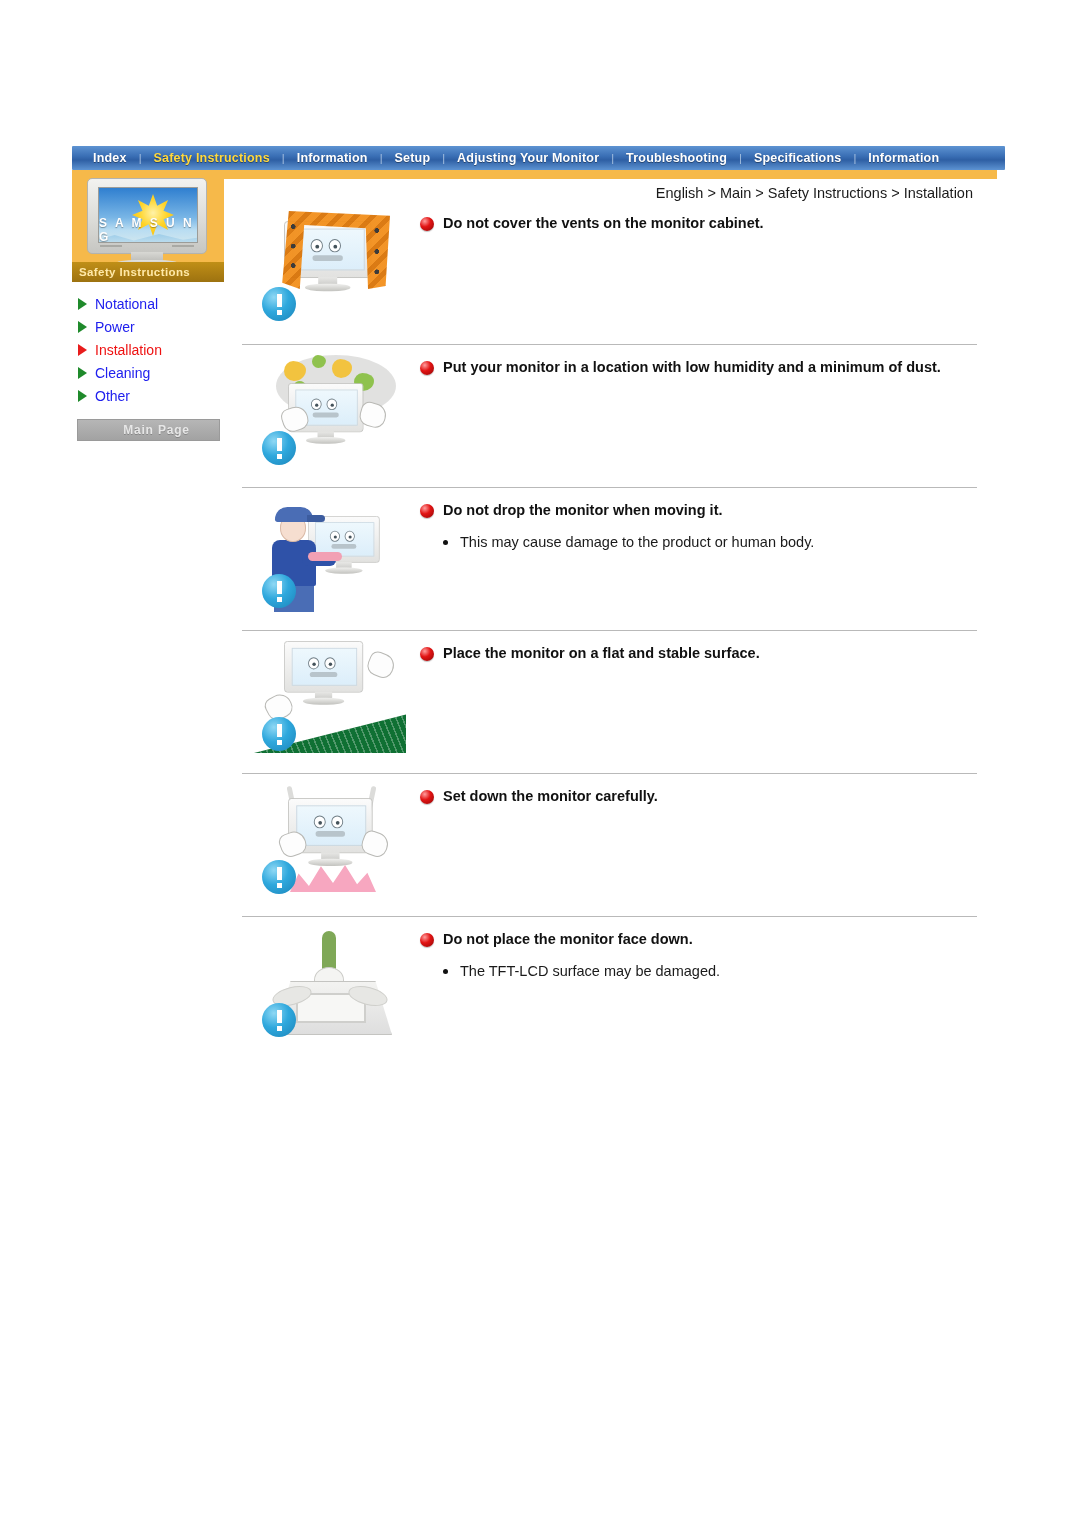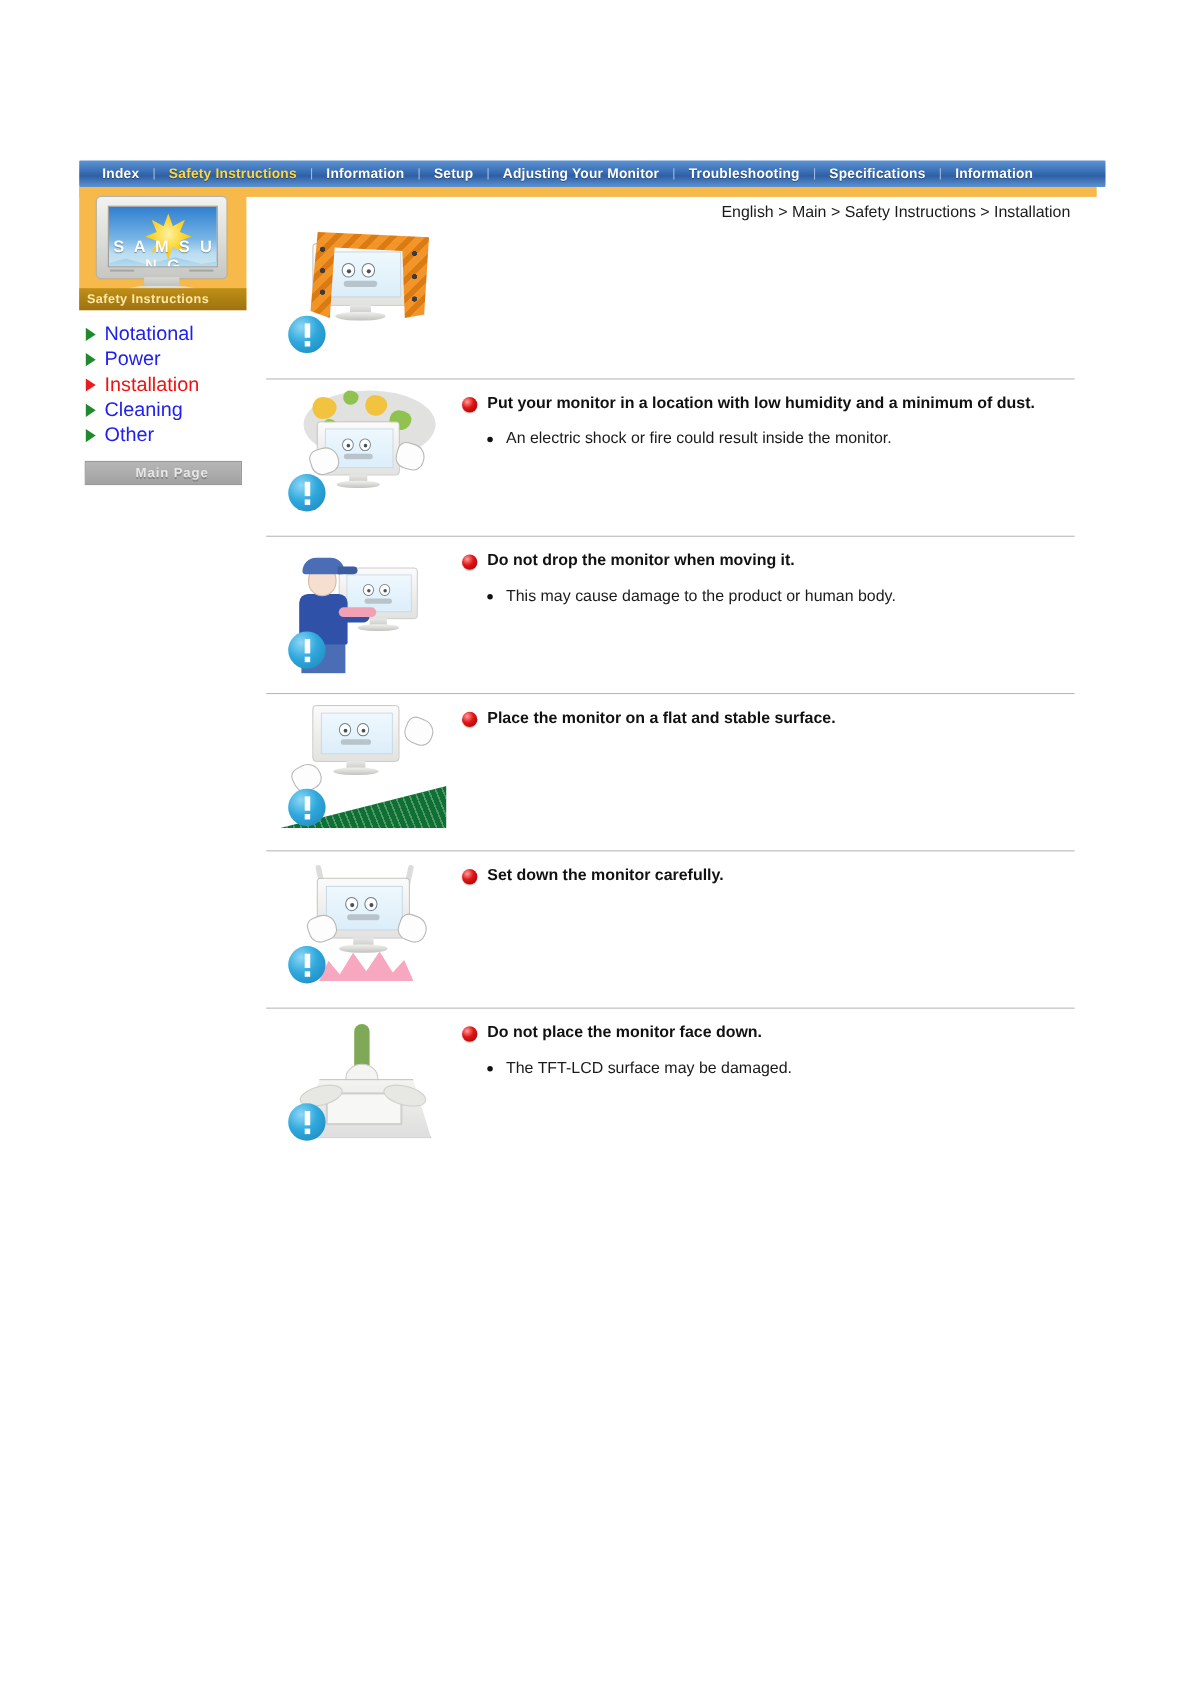--- a/index.html
+++ b/index.html
@@ -98,22 +98,21 @@
     clip-path: polygon(0 60%, 18% 28%, 34% 58%, 55% 22%, 75% 54%, 100% 30%, 100% 100%, 0 100%);
   }
   .mon-star {
     position: absolute; left: 33px; top: 6px;
     width: 42px; height: 42px;
     background: radial-gradient(circle at 50% 45%, #fff2a8 0%, #ffd429 45%, #f5b301 100%);
     clip-path: polygon(50% 0%, 60% 28%, 86% 14%, 75% 40%, 100% 50%, 75% 60%, 86% 86%, 60% 72%, 50% 100%, 40% 72%, 14% 86%, 25% 60%, 0% 50%, 25% 40%, 14% 14%, 40% 28%);
   }
   .mon-word {
     position: absolute; left: 0; top: 28px; width: 100px;
-    text-align: center;
-    font-size: 15px;
+    font-size: 12px;
     font-weight: bold;
     letter-spacing: 2.5px;
     color: #ffffff;
     text-shadow: 0 1px 1px rgba(0,0,0,.35);
   }
   .mon-vent { position:absolute; height:2px; background:#a9a9a4; bottom:6px; }
   .mon-vent.l { left: 12px; width: 22px; }
   .mon-vent.r { right: 12px; width: 22px; }
   .mon-neck {
     position: absolute; left: 44px; top: 74px;
@@ -151,21 +150,21 @@
   .arrow {
     width: 0; height: 0;
     border-top: 6px solid transparent;
     border-bottom: 6px solid transparent;
     border-left: 9px solid #1f8a2b;
     margin-right: 8px;
     flex: 0 0 auto;
   }
   .menu-item.active .arrow { border-left-color: #e81c1c; }
   .menu-label {
-    font-size: 18px;
+    font-size: 14px;
     color: #2020ee;
   }
   .menu-item.active .menu-label { color: #ee1111; }
 
   .mainpage-btn {
     margin-top: 12px;
     margin-left: 5px;
     width: 143px;
     height: 22px;
     background: linear-gradient(to bottom,#b6b6b6,#a2a2a2);
@@ -568,20 +567,24 @@
                 </div>
               </div>
               <div class="scr-neck"></div>
               <div class="scr-base"></div>
             </div>
             <div class="blanket"></div>
             <div class="blanket-dots"></div>
             <div class="warn-badge"></div>
           </div>
           <div class="sec-body">
+            <div class="sec-title">
+              <div class="reddot"></div>
+              <span>Do not cover the vents on the monitor cabinet.</span>
+            </div>
           </div>
         </div>
         <div class="section">
           <div class="illus">
             <div class="dust"></div>
             <div class="blob y" style="left:34px;top:10px;width:22px;height:20px;"></div>
             <div class="blob y" style="left:82px;top:8px;width:20px;height:19px;"></div>
             <div class="blob g" style="left:62px;top:4px;width:14px;height:13px;"></div>
             <div class="blob g" style="left:104px;top:22px;width:20px;height:18px;"></div>
             <div class="blob g" style="left:90px;top:34px;width:13px;height:12px;"></div>
@@ -601,23 +604,20 @@
             </div>
             <div class="hand" style="left:32px;top:56px;transform:rotate(-18deg);"></div>
             <div class="hand" style="left:110px;top:52px;transform:rotate(16deg);"></div>
             <div class="warn-badge"></div>
           </div>
           <div class="sec-body">
             <div class="sec-title">
               <div class="reddot"></div>
               <span>Put your monitor in a location with low humidity and a minimum of dust.</span>
             </div>
-            <ul class="sec-bullets">
-              <li>An electric shock or fire could result inside the monitor.</li>
-            </ul>
           </div>
         </div>
         <div class="section">
           <div class="illus">
             <div class="scr-mon" style="left:58px;top:22px;transform:scale(0.78);transform-origin:left top;">
               <div class="scr-case">
                 <div class="scr-glass">
                   <div class="face">
                     <div class="eye l"></div>
                     <div class="eye r"></div>

